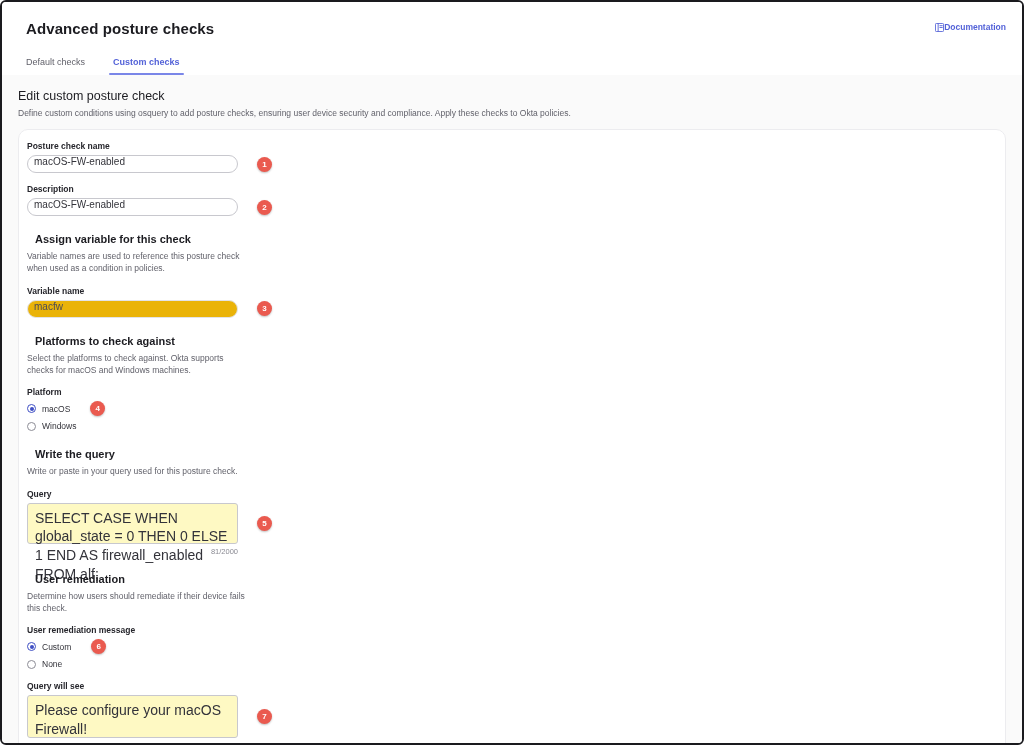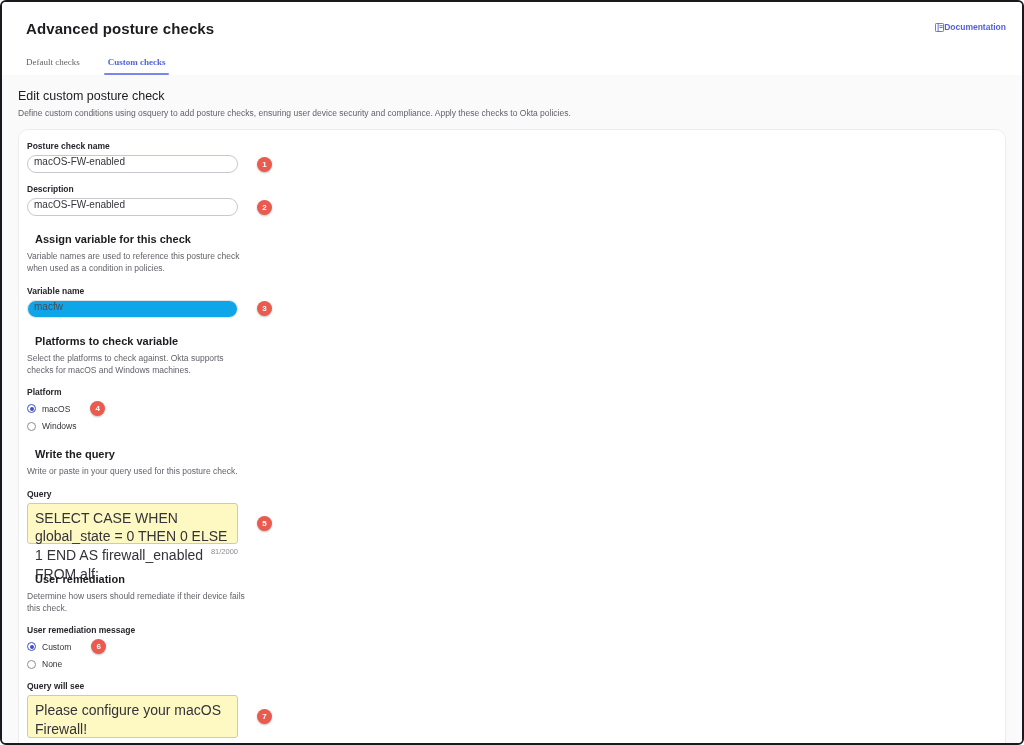--- a/index.html
+++ b/index.html
@@ -11,21 +11,21 @@
   }
   
   .header { background:#ffffff; padding:18px 24px 0 24px; position:relative; }
   .page-title { font-size:15px; font-weight:700; color:#1c1c21; letter-spacing:.1px; }
   .doc-link {
     position:absolute; top:20px; right:16px; display:flex; align-items:center; 
     color:#5362d8; font-size:8.5px; font-weight:600; cursor:pointer;
   }
   .doc-link svg { display:block; }
   .tabs { display:flex; gap:12px; margin-top:14px; padding-left:0; margin-left:-8px; }
-  .tab { font-size:9px; padding:6px 8px 8px 8px; color:#62626b; cursor:pointer; position:relative; font-weight:400;font-family:Liberation Serif, serif; }
+  .tab { font-size:9px; padding:6px 8px 8px 8px; color:#62626b; cursor:pointer; position:relative; font-weight:400; }
   .tab.active { color:#5362d8; font-weight:600; }
   .tab.active::after {
     content:""; position:absolute; left:4px; right:4px; bottom:0; height:2.5px;
     background:#7a86e8; border-radius:2px;
   }
   .header-divider { height:1px; background:#e2e2e6; width:100%; }
   
   .content { flex:1; background:#fafafa; padding:14px 16px 0 16px; }
   .section-title { font-size:12.5px; font-weight:400; color:#1c1c21; }
   .section-sub { font-size:8.5px; color:#62626b; margin-top:5px; }
@@ -35,21 +35,21 @@
     padding:11px 8px 16px 8px; min-height:568px;
   }
   .field-label { font-size:8.5px; font-weight:700; color:#26262c; margin-bottom:4px; }
   .field-row { display:flex; align-items:center; }
   .field-group { margin-bottom:11px; }
   .text-input {
     width:211px; height:18px; border:1px solid #c8c8ce; border-radius:9px;
     background:#fff; font-size:10px; color:#33333a; padding:0 6px;
     font-family:"Liberation Sans", sans-serif; white-space:nowrap; overflow:hidden;
   }
-  .text-input.disabled { background:#0ea5e9; border-color:#e3e3e7; color:#4c4c55; }
+  .text-input.disabled { background:#eab308; border-color:#e3e3e7; color:#4c4c55; }
   .textarea {
     width:211px; border:1px solid #c8c8ce; border-radius:3px; background:#fef9c3;
     font-size:14px; color:#33333a; padding:5px 7px; line-height:1.35;
     font-family:"Liberation Sans", sans-serif;
   }
   .textarea.query { height:41px; }
   .textarea.message { height:43px; }
   .char-count { width:211px; text-align:right; font-size:7.5px; color:#8a8a93; margin-top:3px; }
   .group-heading { font-size:11px; font-weight:700; color:#1c1c21; margin:17px 0 5px 8px; }
   .group-desc { font-size:8.5px; color:#62626b; line-height:1.45; max-width:225px; margin-bottom:11px; }
@@ -121,21 +121,21 @@
       <div class="group-heading">Assign variable for this check</div>
       <div class="group-desc">Variable names are used to reference this posture check when used as a condition in policies.</div>
       <div class="field-group">
         <div class="field-label">Variable name</div>
         <div class="field-row">
           <div class="text-input disabled">macfw</div>
           <div class="badge after-input">3</div>
         </div>
       </div>
 
-      <div class="group-heading">Platforms to check variable</div>
+      <div class="group-heading">Platforms to check against</div>
       <div class="group-desc">Select the platforms to check against. Okta supports checks for macOS and Windows machines.</div>
       <div class="field-label">Platform</div>
       <div class="radio-row">
         <span class="radio checked"></span>
         <span class="radio-label">macOS</span>
         <span class="badge inline">4</span>
       </div>
       <div class="radio-row">
         <span class="radio"></span>
         <span class="radio-label">Windows</span>

